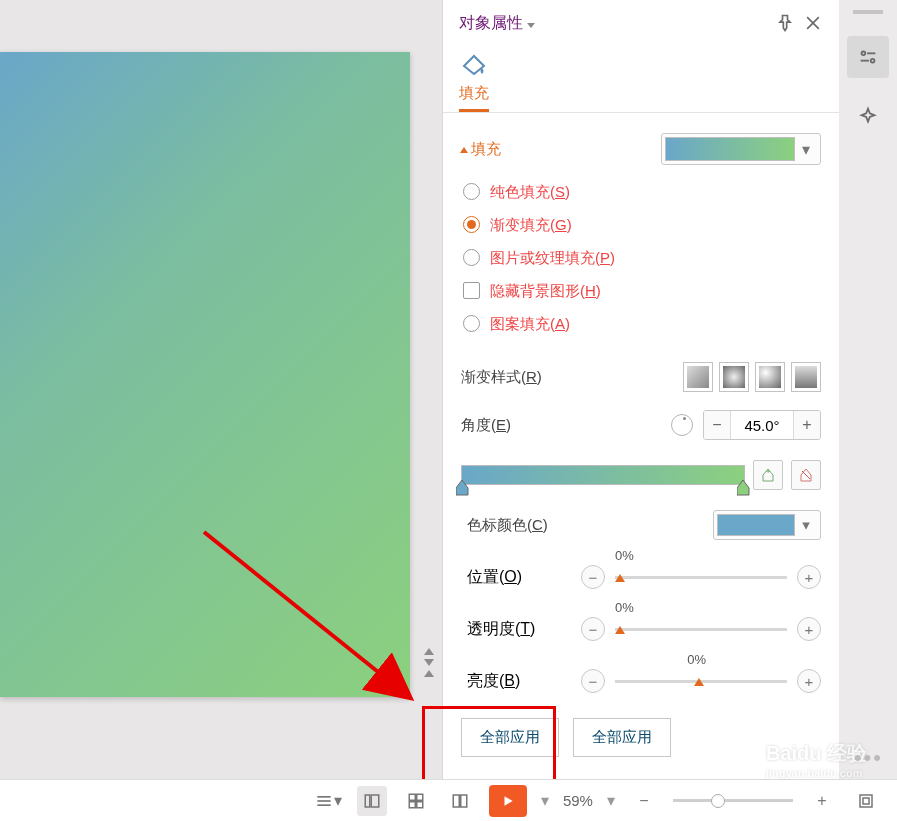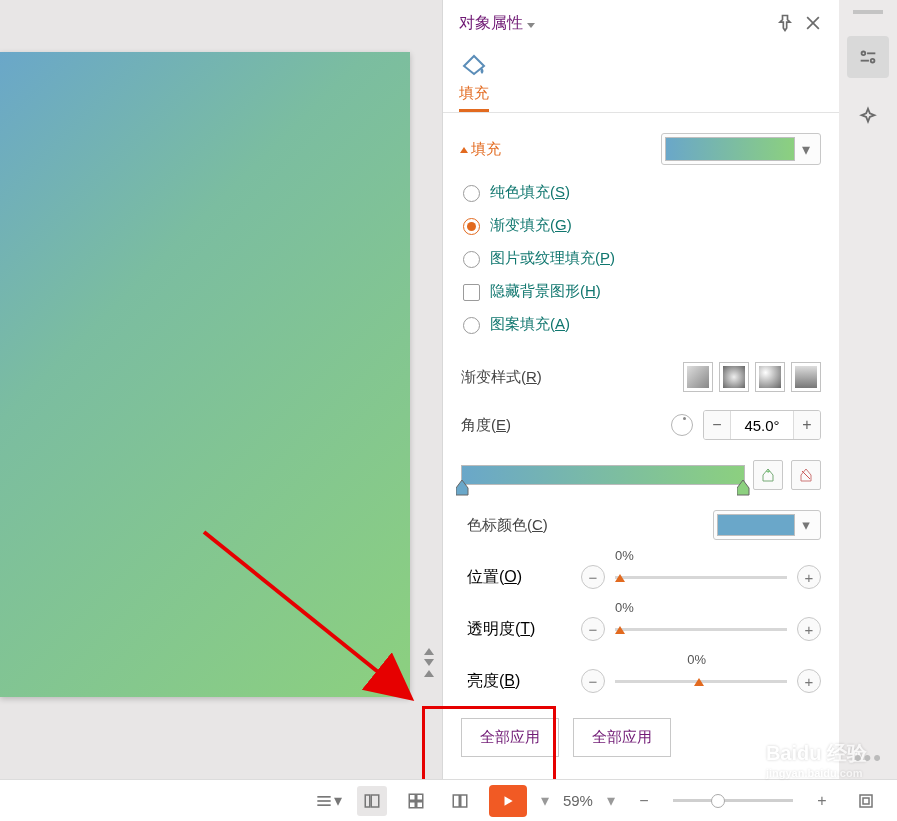--- a/index.html
+++ b/index.html
@@ -33,21 +33,21 @@
 
 .body{padding:20px 18px 0 18px}
 .sec-head{display:flex;align-items:center;justify-content:space-between;margin-bottom:18px}
 .sec-title{font-size:15px;color:#e26a1f;font-weight:500}
 .sec-title::before{content:"";display:inline-block;border-top:4px solid transparent;border-bottom:4px solid transparent;border-right:6px solid #e26a1f;transform:rotate(90deg);margin-right:4px}
 .swatch-btn{width:160px;height:32px;border:1px solid #c8c8c8;border-radius:3px;display:flex;align-items:center;padding:3px;background:#fcfcfc;cursor:pointer}
 .swatch-inner{flex:1;height:100%;background:linear-gradient(90deg,#6aa7c9,#8cd07f);border:1px solid #bfbfbf}
 .swatch-caret{width:22px;text-align:center;color:#777}
 
 .radio-list{display:flex;flex-direction:column;gap:14px;margin-bottom:28px;padding-left:2px}
-.radio-row{display:flex;align-items:flex-end;gap:10px;font-size:15px;color:#0f766e;cursor:pointer}
+.radio-row{display:flex;align-items:flex-start;gap:10px;font-size:15px;color:#ef4444;cursor:pointer}
 .radio{width:17px;height:17px;border:1.5px solid #9b9b9b;border-radius:50%;display:flex;align-items:center;justify-content:center}
 .radio.sel{border-color:#e26a1f}
 .radio.sel::after{content:"";width:9px;height:9px;background:#e26a1f;border-radius:50%}
 .chk{width:17px;height:17px;border:1.5px solid #9b9b9b;border-radius:2px}
 .ul{text-decoration:underline}
 
 .ctrl-row{display:flex;align-items:center;justify-content:flex-start;margin-bottom:18px;font-size:15px;color:#444}
 .ctrl-label{flex:1}
 .grad-presets{display:flex;gap:6px}
 .preset{width:30px;height:30px;border:1px solid #c2c2c2;background:#fff;cursor:pointer;display:flex;align-items:center;justify-content:center}
@@ -77,21 +77,21 @@
 
 .slider-row{display:flex;align-items:center;gap:10px;margin-bottom:22px}
 .slider-row .ctrl-label{width:110px;flex:none}
 .pm{width:24px;height:24px;border:1px solid #c8c8c8;border-radius:50%;background:#fafafa;color:#777;font-size:15px;cursor:pointer;display:flex;align-items:center;justify-content:center}
 .slider-wrap{flex:1;position:relative;height:30px;display:flex;align-items:center}
 .slider-val{position:absolute;top:-14px;font-size:13px;color:#555}
 .track{width:100%;height:3px;background:#d7d7d7;position:relative}
 .track-tick{position:absolute;bottom:-3px;width:0;height:0;border-left:5px solid transparent;border-right:5px solid transparent;border-bottom:8px solid #e26a1f}
 
 .btn-row{display:flex;gap:14px;margin-top:8px;padding-left:0}
-.btn{padding:9px 18px;border:1px solid #c8c8c8;background:#fff;font-size:15px;color:#701a75;cursor:pointer}
+.btn{padding:9px 18px;border:1px solid #c8c8c8;background:#fff;font-size:15px;color:#0c4a6e;cursor:pointer}
 
 
 .rail{width:58px;background:#eceaea;display:flex;flex-direction:column;align-items:center;padding-top:10px;gap:18px}
 .rail-handle{width:30px;height:4px;border-top:2px solid #c4c4c4;border-bottom:2px solid #c4c4c4;margin-bottom:4px}
 .rail-btn{width:42px;height:42px;border-radius:4px;display:flex;align-items:center;justify-content:center;cursor:pointer;color:#6b6b6b}
 .rail-btn.active{background:#d9d9d9}
 
 
 .status{position:absolute;left:0;bottom:0;height:42px;width:897px;background:#fff;border-top:1px solid #dcdcdc;display:flex;align-items:center;padding:0 16px;gap:14px;color:#666}
 .status .sp{flex:1}

